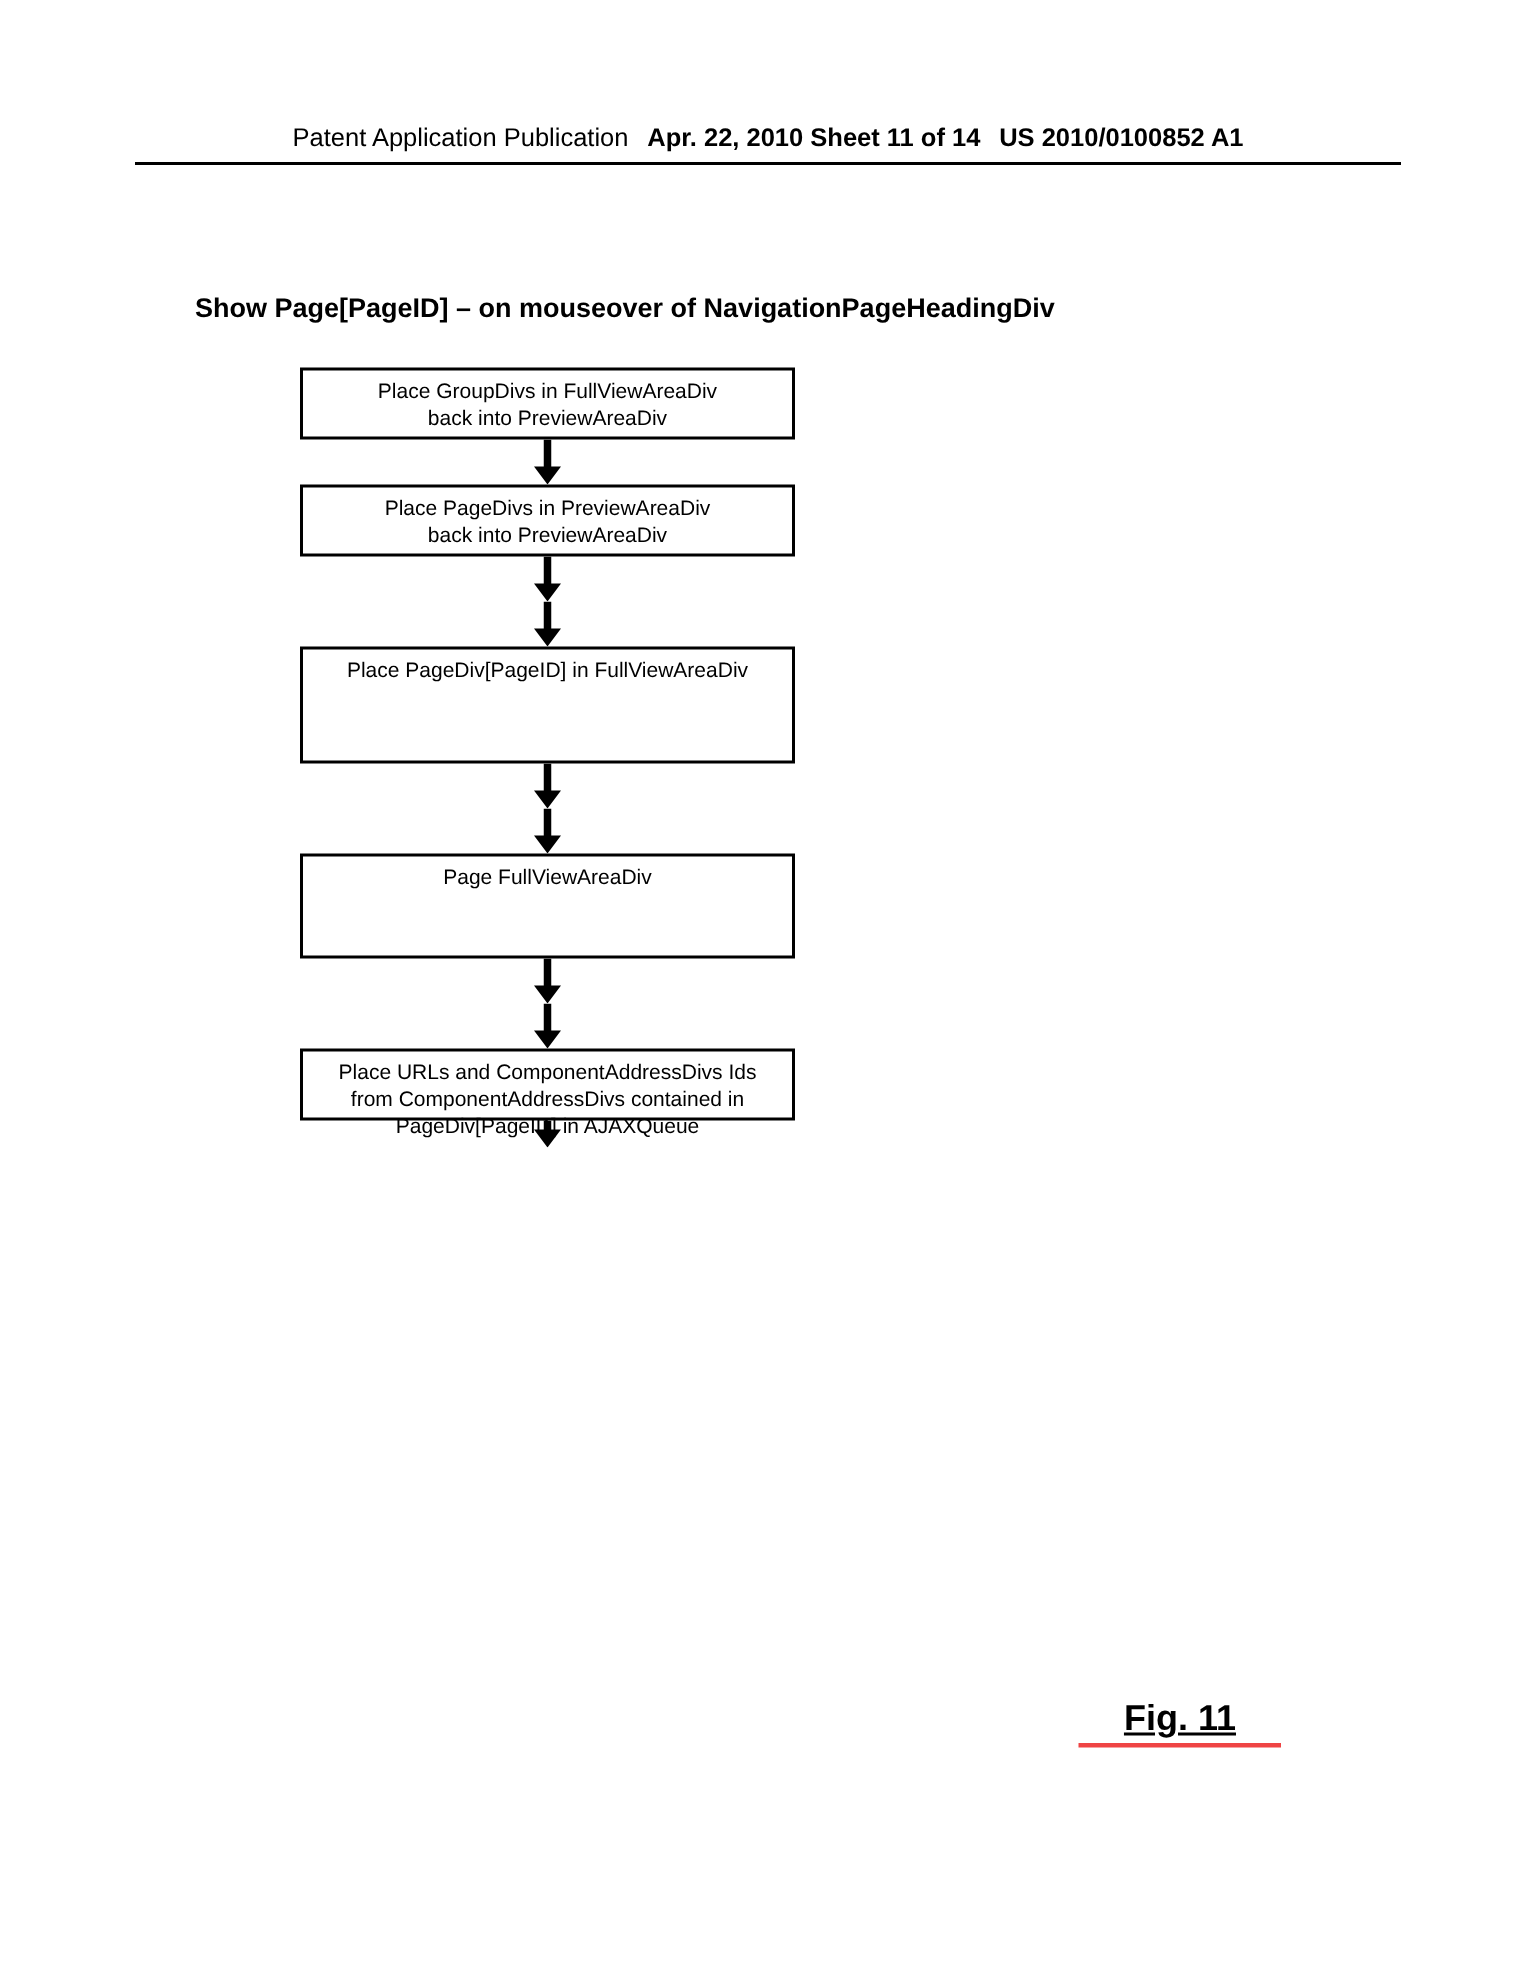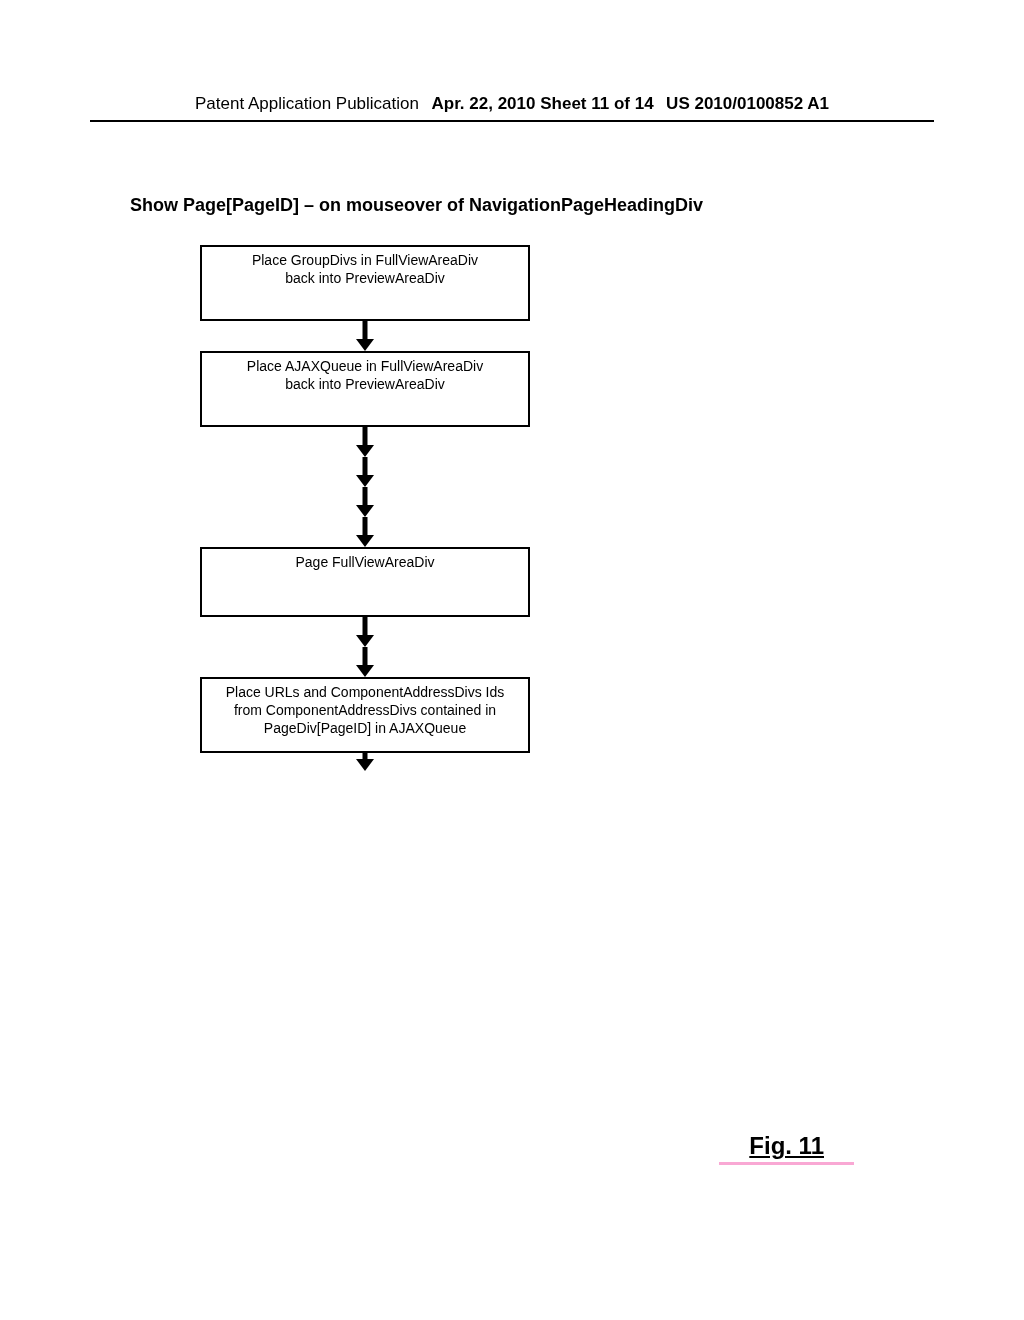--- a/index.html
+++ b/index.html
@@ -10,21 +10,21 @@
     font-family: Arial, Helvetica, sans-serif;
     position: relative;
   }
   .header {
     position: absolute;
     top: 82px;
     left: 0;
     right: 0;
     padding: 0 105px 6px 105px;
     border-bottom: 2px solid #000;
-    margin: 12px 90px;
+    margin: 0 90px;
     display: flex;
     justify-content: space-between;
     align-items: baseline;
     font-size: 17px;
   }
   .header .left { font-weight: normal; }
   .header .mid { font-weight: bold; }
   .header .right { font-weight: bold; }
   .title {
     position: absolute;
@@ -47,37 +47,37 @@
     width: 330px;
     text-align: center;
     font-size: 14px;
     line-height: 1.3;
     padding: 4px 6px;
     display: flex;
     flex-direction: column;
     justify-content: flex-start;
     align-items: center;
   }
-  .box.h1 { height: 76px; }
+  .box.h1 { height: 48px; }
   .box.h2 { height: 70px; }
   .box.h3 { height: 78px; }
   .arrow {
     display: block;
   }
   .arrow svg { display: block; }
   .figlabel {
     position: absolute;
     bottom: 155px;
     right: 170px;
     font-weight: bold;
     font-size: 24px;
     text-decoration: underline;
     font-family: "Arial Black", Arial, sans-serif;
     padding: 0 30px 2px 30px;
-    border-bottom: 3px solid #f9a8d4;
+    border-bottom: 3px solid #ef4444;
   }
 </style>
 </head>
 <body>
 
 <div class="header">
   <span class="left">Patent Application Publication</span>
   <span class="mid">Apr. 22, 2010  Sheet 11 of 14</span>
   <span class="right">US 2010/0100852 A1</span>
 </div>
@@ -89,35 +89,38 @@
       <span>Place GroupDivs in FullViewAreaDiv</span>
       <span>back into PreviewAreaDiv</span>
     </div>
     <span class="arrow">
       <svg width="18" height="30" viewBox="0 0 18 30">
         <line x1="9" y1="0" x2="9" y2="20" stroke="#000" stroke-width="5"></line>
         <polygon points="0,18 18,18 9,30" fill="#000"></polygon>
       </svg>
     </span>
     <div class="box h1">
-      <span>Place AJAXQueue in FullViewAreaDiv</span>
+      <span>Place PageDivs in PreviewAreaDiv</span>
       <span>back into PreviewAreaDiv</span>
     </div>
     <span class="arrow">
       <svg width="18" height="30" viewBox="0 0 18 30">
         <line x1="9" y1="0" x2="9" y2="20" stroke="#000" stroke-width="5"></line>
         <polygon points="0,18 18,18 9,30" fill="#000"></polygon>
       </svg>
     </span>
     <span class="arrow">
       <svg width="18" height="30" viewBox="0 0 18 30">
         <line x1="9" y1="0" x2="9" y2="20" stroke="#000" stroke-width="5"></line>
         <polygon points="0,18 18,18 9,30" fill="#000"></polygon>
       </svg>
     </span>
+    <div class="box h3">
+      <span>Place PageDiv[PageID] in FullViewAreaDiv</span>
+    </div>
     <span class="arrow">
       <svg width="18" height="30" viewBox="0 0 18 30">
         <line x1="9" y1="0" x2="9" y2="20" stroke="#000" stroke-width="5"></line>
         <polygon points="0,18 18,18 9,30" fill="#000"></polygon>
       </svg>
     </span>
     <span class="arrow">
       <svg width="18" height="30" viewBox="0 0 18 30">
         <line x1="9" y1="0" x2="9" y2="20" stroke="#000" stroke-width="5"></line>
         <polygon points="0,18 18,18 9,30" fill="#000"></polygon>

